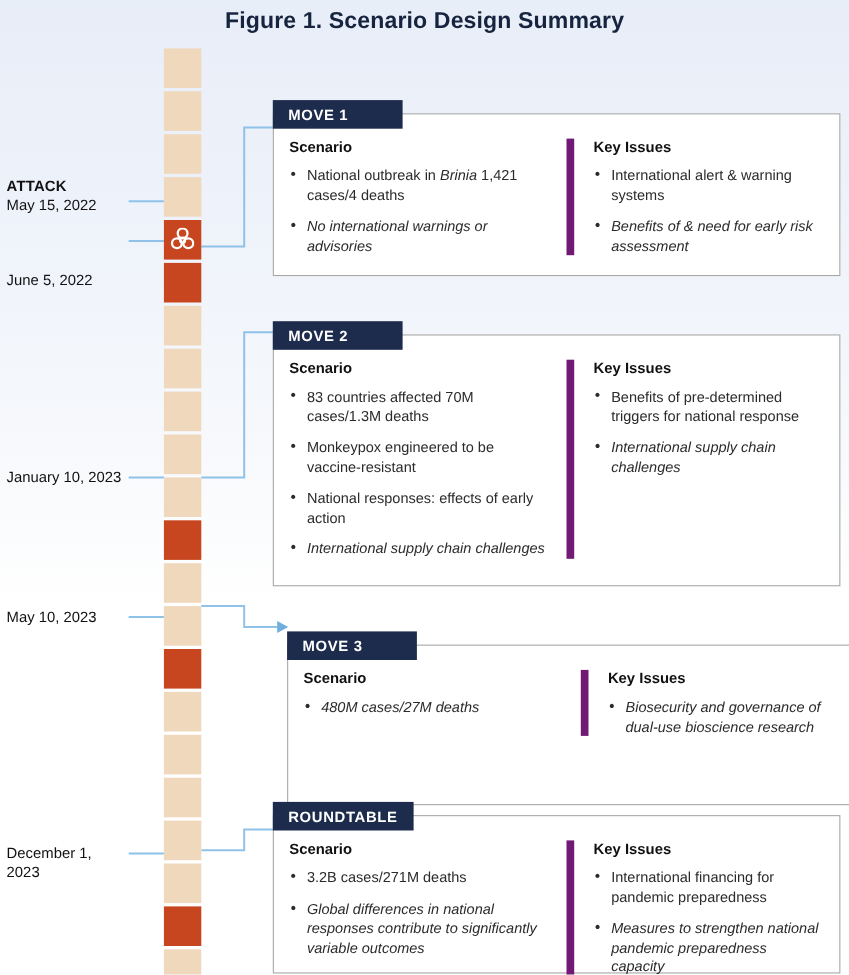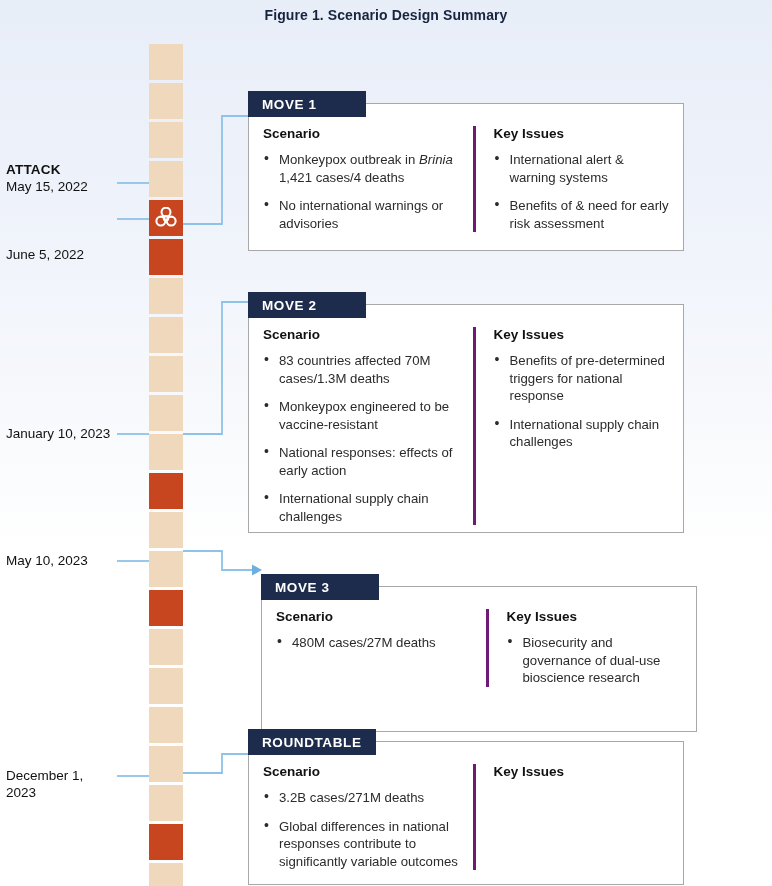--- a/index.html
+++ b/index.html
@@ -21,21 +21,21 @@
     height: 886px;
     background: linear-gradient(to bottom, #e8eef8 0%, #eef2fa 22%, #f7f9fc 46%, #ffffff 62%, #ffffff 100%);
   }
 
   
   .fig-title {
     position: absolute;
     left: 0; top: 7px;
     width: 772px;
     text-align: center;
-    font-size: 14px;
+    font-size: 21px;
     font-weight: bold;
     color: #16243f;
     letter-spacing: 0.1px;
   }
 
   
   #timeline {
     position: absolute;
     left: 149px;
     top: 44px;
@@ -83,21 +83,21 @@
     position: absolute;
     left: 0; top: 0;
     width: 772px; height: 886px;
     pointer-events: none;
   }
 
   
   .move-panel {
     position: absolute;
     left: 248px;
-    width: 436px;
+    width: 516px;
     box-sizing: border-box;
     border: 1px solid #a8a8a8;
     background: #ffffff;
   }
   .move-header {
     position: absolute;
     left: -1px;
     top: -13px;
     height: 26px;
     background: #1d2c4c;
@@ -117,42 +117,42 @@
   }
   .col-scenario {
     width: 258px;
     box-sizing: border-box;
     padding-right: 14px;
   }
   .col-issues {
     width: 240px;
     box-sizing: border-box;
     padding-left: 18px;
-    border-left: 3px solid #701a75;
+    border-left: 7px solid #701a75;
   }
   .col-title {
     font-size: 13.5px;
     font-weight: bold;
     color: #111111;
     margin-bottom: 10px;
   }
   ul.bullets {
     list-style: none;
     margin: 0;
     padding: 0;
   }
   ul.bullets li {
     position: relative;
     padding-left: 16px;
     margin-bottom: 11px;
     font-size: 13.2px;
     line-height: 17.5px;
     color: #2b2b2b;
   }
-  ul.bullets li:last-child { margin-bottom: 0; }
+  ul.bullets li:last-child { margin-bottom: 0; font-style: italic; }
   ul.bullets li::before {
     content: "\2022";
     position: absolute;
     left: 1px;
     top: -1px;
     font-size: 14px;
     color: #2b2b2b;
   }
   ul.bullets li i { font-style: italic; }
 </style>
@@ -234,21 +234,21 @@
   <div class="date-label" style="top:767px; width:105px;">
     <span>December 1, 2023</span>
   </div>
 
   <div class="move-panel" style="top:103px; height:148px;">
     <div class="move-header">MOVE 1</div>
     <div class="panel-body">
       <div class="col-scenario">
         <div class="col-title">Scenario</div>
         <ul class="bullets">
-          <li><span>Monkeypox outbreak in </span><i>Brinia</i><span> 1,421 cases/4 deaths</span></li>
+          <li><span>National outbreak in </span><i>Brinia</i><span> 1,421 cases/4 deaths</span></li>
           <li><span>No international warnings or advisories</span></li>
         </ul>
       </div>
       <div class="col-issues">
         <div class="col-title">Key Issues</div>
         <ul class="bullets">
           <li>International alert &amp; warning systems</li>
           <li>Benefits of &amp; need for early risk assessment</li>
         </ul>
       </div>
@@ -300,17 +300,21 @@
     <div class="panel-body">
       <div class="col-scenario">
         <div class="col-title">Scenario</div>
         <ul class="bullets">
           <li>3.2B cases/271M deaths</li>
           <li>Global differences in national responses contribute to significantly variable outcomes</li>
         </ul>
       </div>
       <div class="col-issues">
         <div class="col-title">Key Issues</div>
+        <ul class="bullets">
+          <li>International financing for pandemic preparedness</li>
+          <li>Measures to strengthen national pandemic preparedness capacity</li>
+        </ul>
       </div>
     </div>
   </div>
 
 </div>
 
 </body></html>

